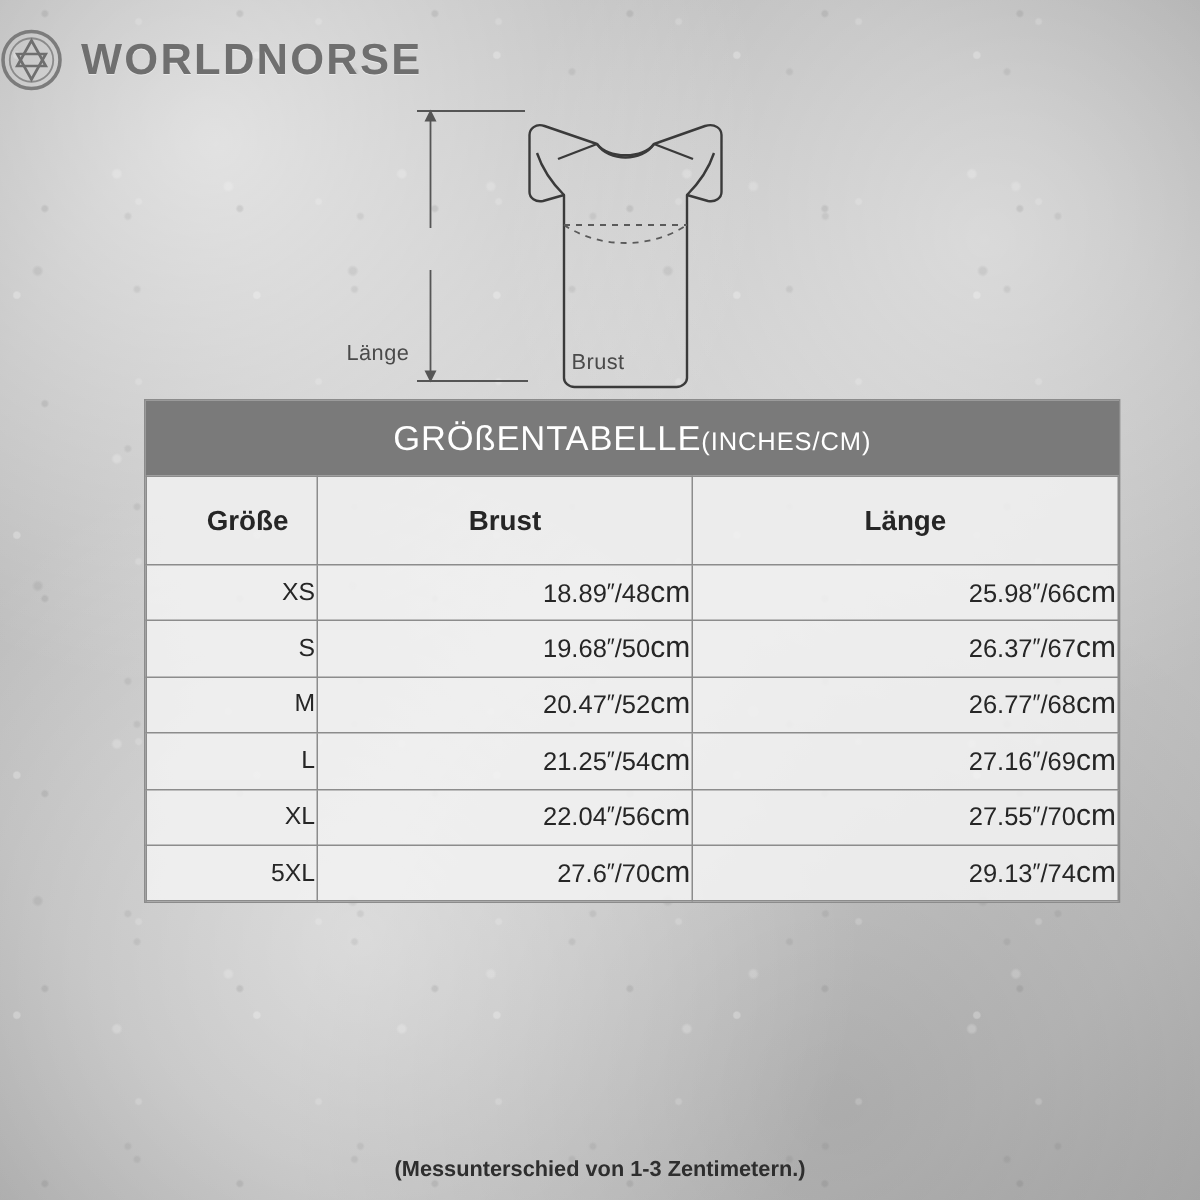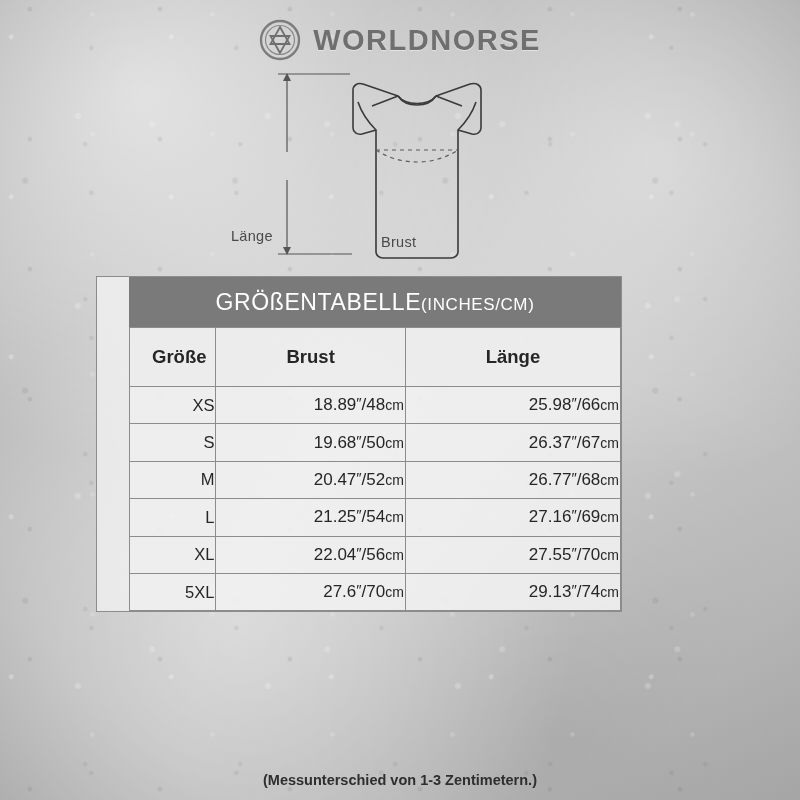--- a/index.html
+++ b/index.html
@@ -45,21 +45,21 @@
 
   
   #brand {
     position: absolute;
     top: 16px;
     left: 0;
     width: 800px;
     height: 48px;
     display: flex;
     align-items: center;
-    justify-content: center;
+    justify-content: flex-start;
     gap: 12px;
   }
   #brand .logo {
     width: 42px;
     height: 42px;
     display: block;
   }
   #brand .wordmark {
     font-size: 29px;
     letter-spacing: 1.5px;
@@ -84,26 +84,25 @@
     color: #4a4a4a;
     letter-spacing: 0.3px;
   }
   #label-laenge { left: 231px; top: 166px; }
   #label-brust  { left: 381px; top: 172px; }
 
   
   #table-wrap {
     position: absolute;
     left: 96px;
-    top: 276px;
-    width: 526px;
+    top: 266px;
+    width: 651px;
     border: 1px solid #8c8c8c;
     background: rgba(244,244,244,0.72);
     box-sizing: border-box;
-    padding-left: 32px;
   }
   table {
     width: 100%;
     border-collapse: collapse;
     table-layout: fixed;
   }
   caption {
     caption-side: top;
     background: #7a7a7a;
     color: #ffffff;
@@ -124,25 +123,25 @@
     text-align: center;
     color: #262626;
     background: rgba(240,240,240,0.55);
   }
   thead th {
     height: 56px;
     font-size: 18.5px;
     font-weight: bold;
     background: rgba(236,236,236,0.6);
   }
-  thead th.size-head { text-align: left; padding-left: 22px; margin-left: 37px; }
+  thead th.size-head { text-align: center; padding-left: 22px; margin-left: 37px; }
 
   tbody td { height: 34.4px; font-size: 17px; text-align: right; }
   tbody td.size { font-size: 16.5px; }
-  tbody td .unit { font-size: 14px; }
+  tbody td .unit { font-size: 20px; }
   tbody td .inch { font-size: 15px; position: relative; top: -2px; }
 
   #footnote {
     position: absolute;
     left: 0;
     top: 772px;
     width: 800px;
     text-align: center;
     font-size: 14.5px;
     font-weight: bold;

